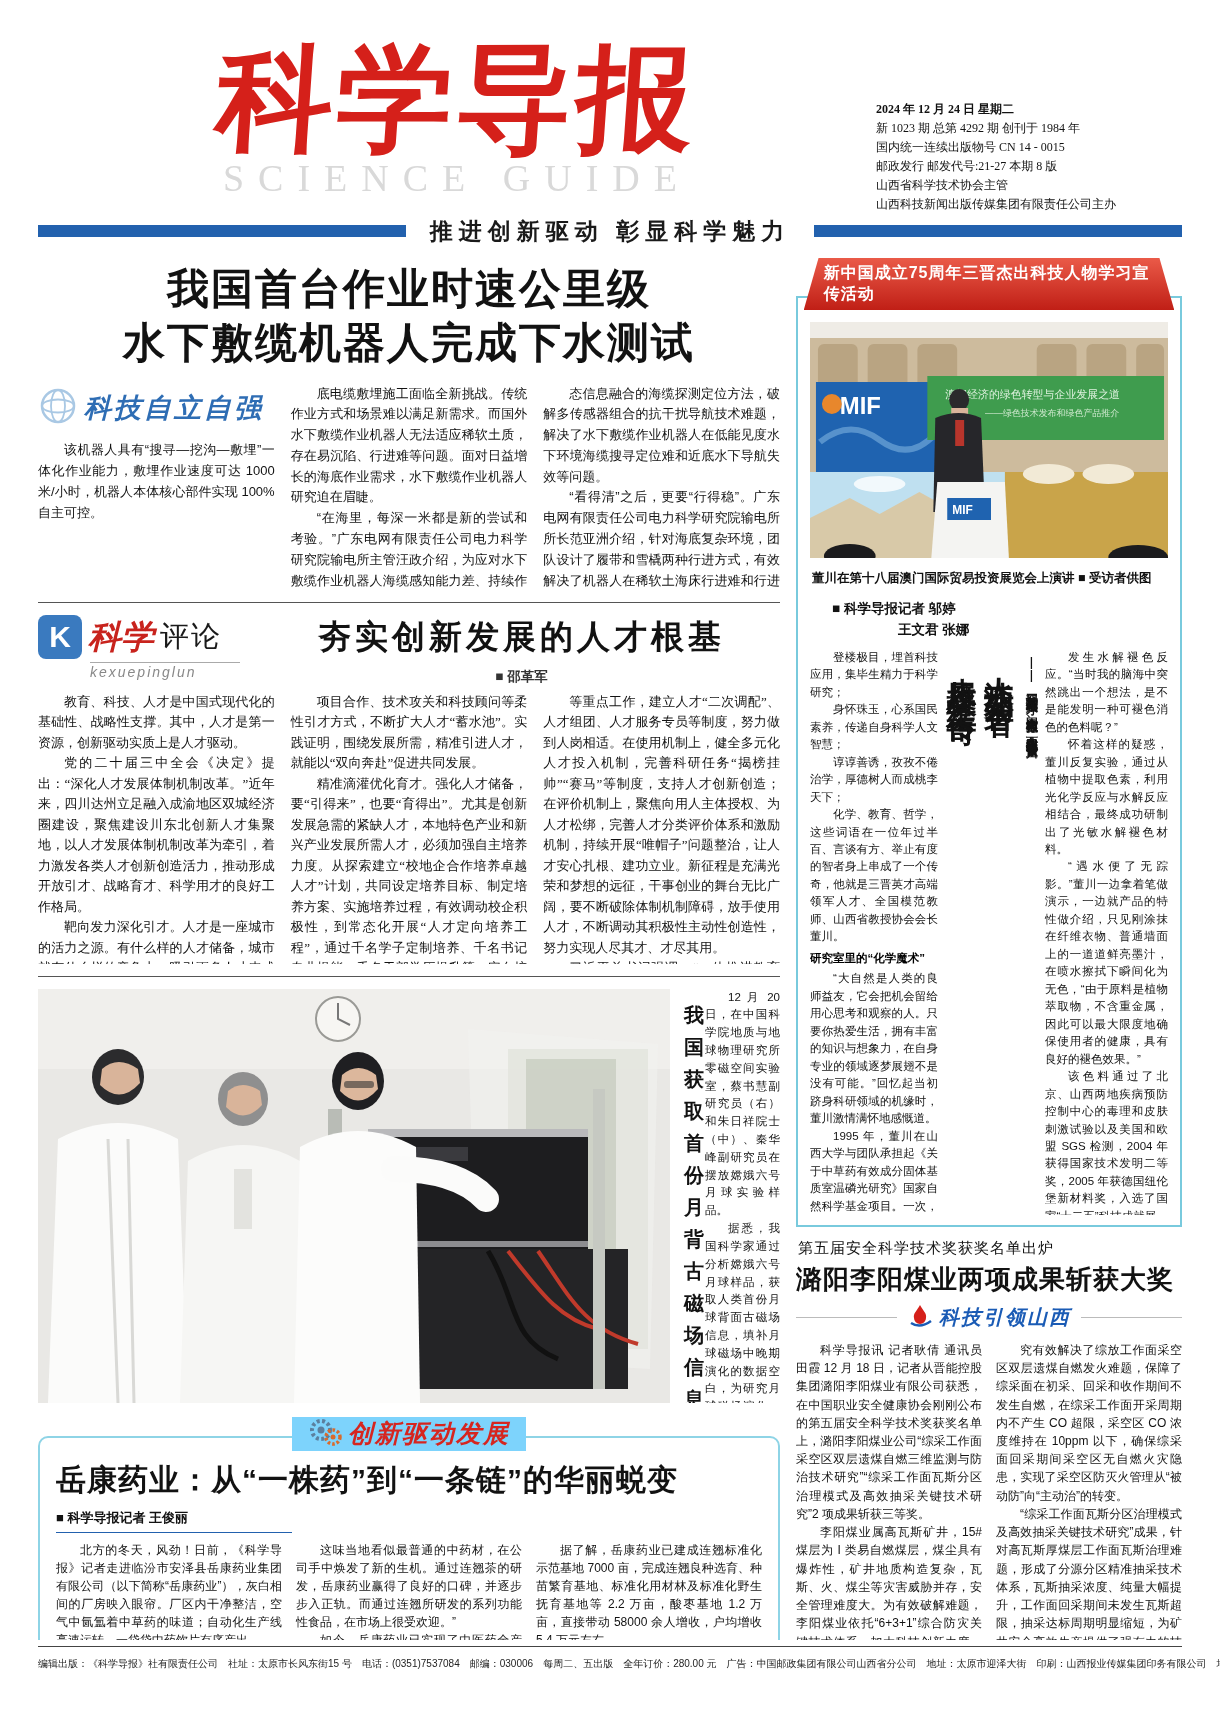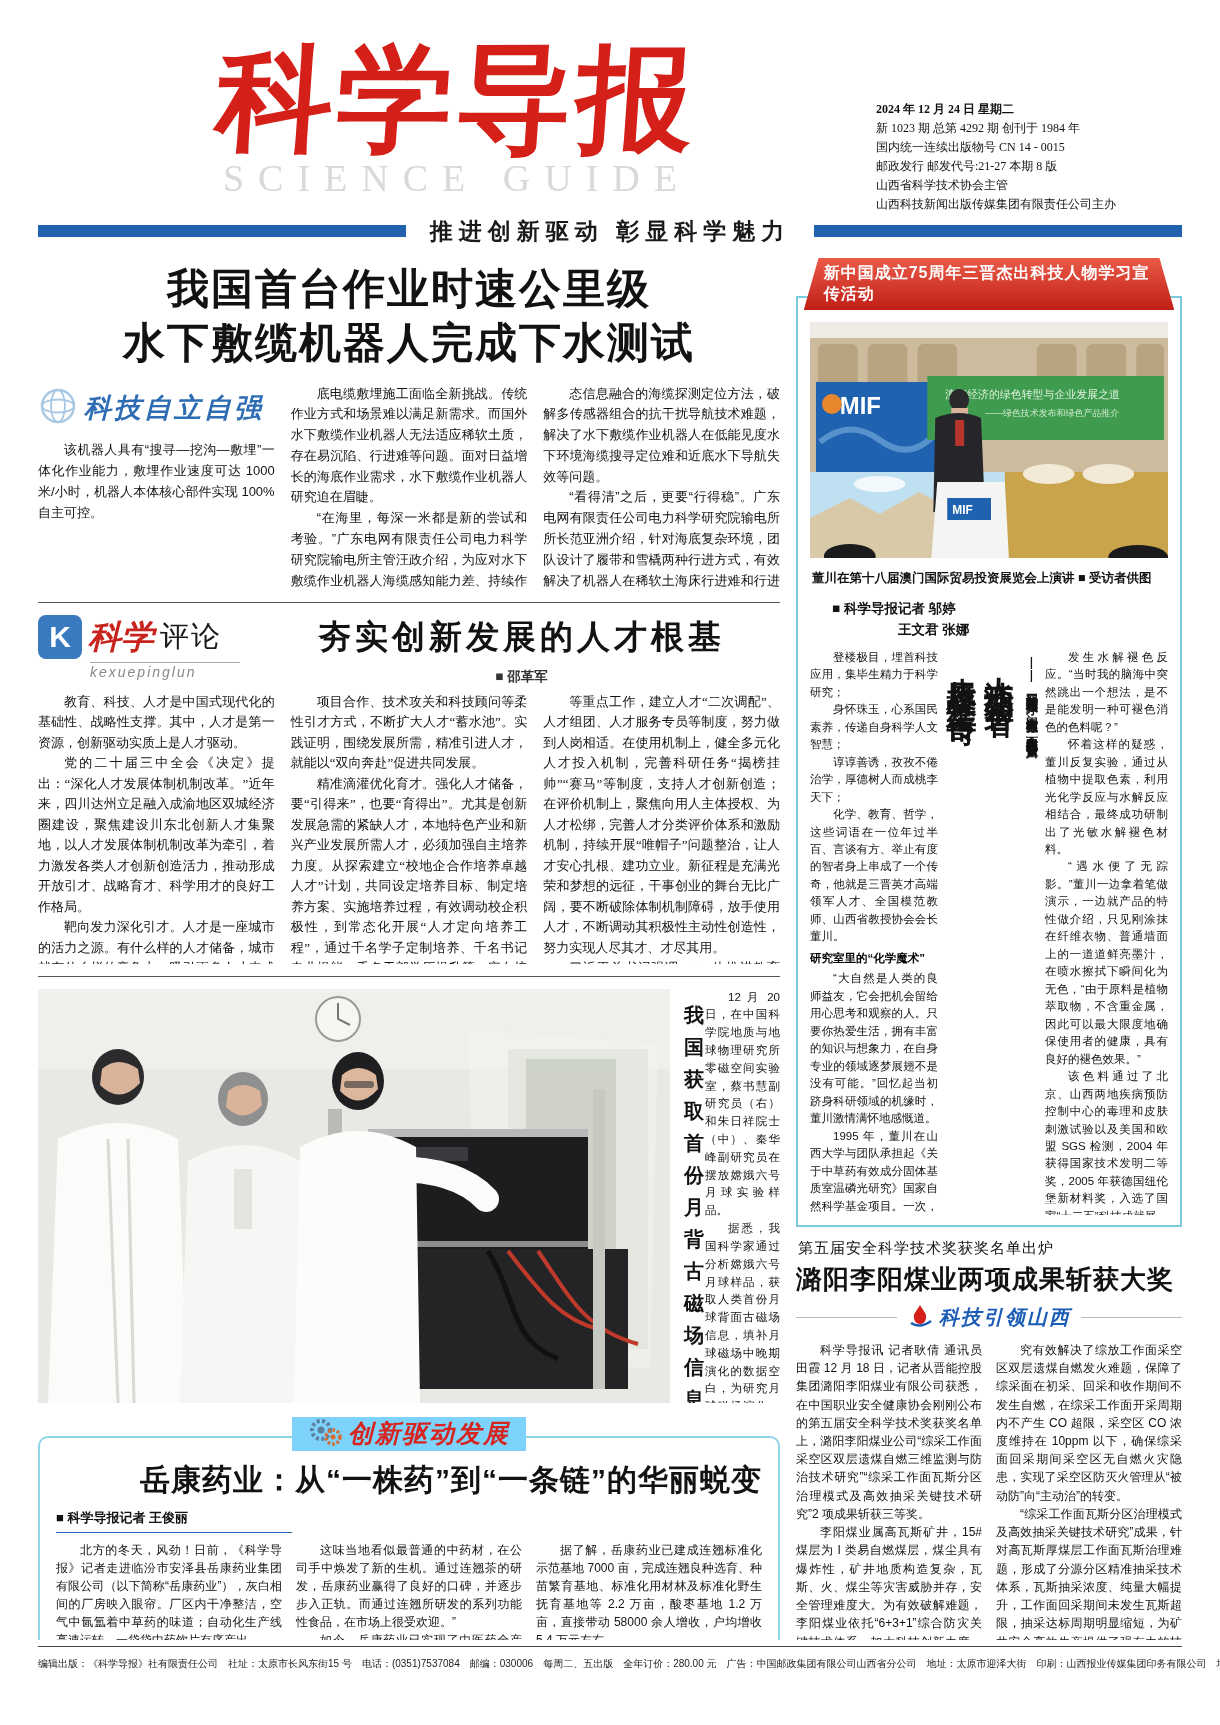--- a/index.html
+++ b/index.html
@@ -68,21 +68,21 @@
   .moon-side { flex:1; display:flex; flex-direction:row; }
   .moon-title { font-size:20px; font-weight:900; text-align:center; line-height:1.6; margin-top:10px; letter-spacing:1px; }
   .moon-caption { margin-top:auto; font-size:11.5px; line-height:1.55; }
 
   
   .yk-wrap { position:relative; margin-top:14px; }
   .yk-badge { position:relative; z-index:2; display:flex; align-items:center; gap:6px; width:max-content;
               margin:0 auto; background:#7dd3fc; padding:0 16px; }
   .yk-badge-text { font-size:25px; font-weight:900; font-style:italic; color:#d6251f; letter-spacing:2px; }
   .yk-box { border:2px solid #8ed4e6; border-radius:10px; margin-top:-15px; padding:22px 16px 8px; height:296px; overflow:hidden; }
-  .yk-headline { font-size:30px; font-weight:900; letter-spacing:1px; margin-bottom:8px;text-align:right; }
+  .yk-headline { font-size:30px; font-weight:900; letter-spacing:1px; margin-bottom:8px; }
   .yk-byline { font-size:13px; font-weight:700; width:236px; border-bottom:1.5px solid #2261ae;
                padding-bottom:5px; margin-bottom:8px; }
   .yk-cols { display:flex; gap:14px; height:168px; overflow:hidden; }
   .yk-col { flex:1; font-size:12px; line-height:1.5; }
 
   
   .rt-banner { position:relative; z-index:2; margin:0 auto; width:max-content; max-width:96%;
                background:linear-gradient(#ea5a48,#c01f16); color:#fff; font-weight:700; font-size:16px;
                letter-spacing:1px; padding:5px 20px; clip-path:polygon(4% 0,96% 0,100% 100%,0 100%); }
   .rt-box { border:2px solid #79cadd; margin-top:-14px; padding:24px 12px 10px; }

